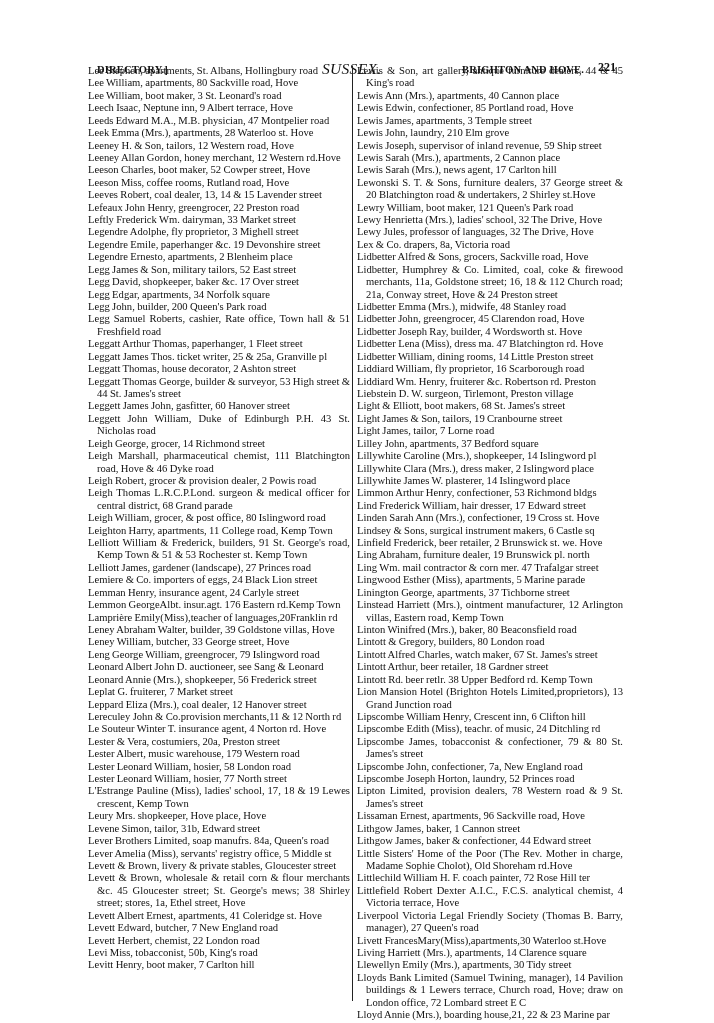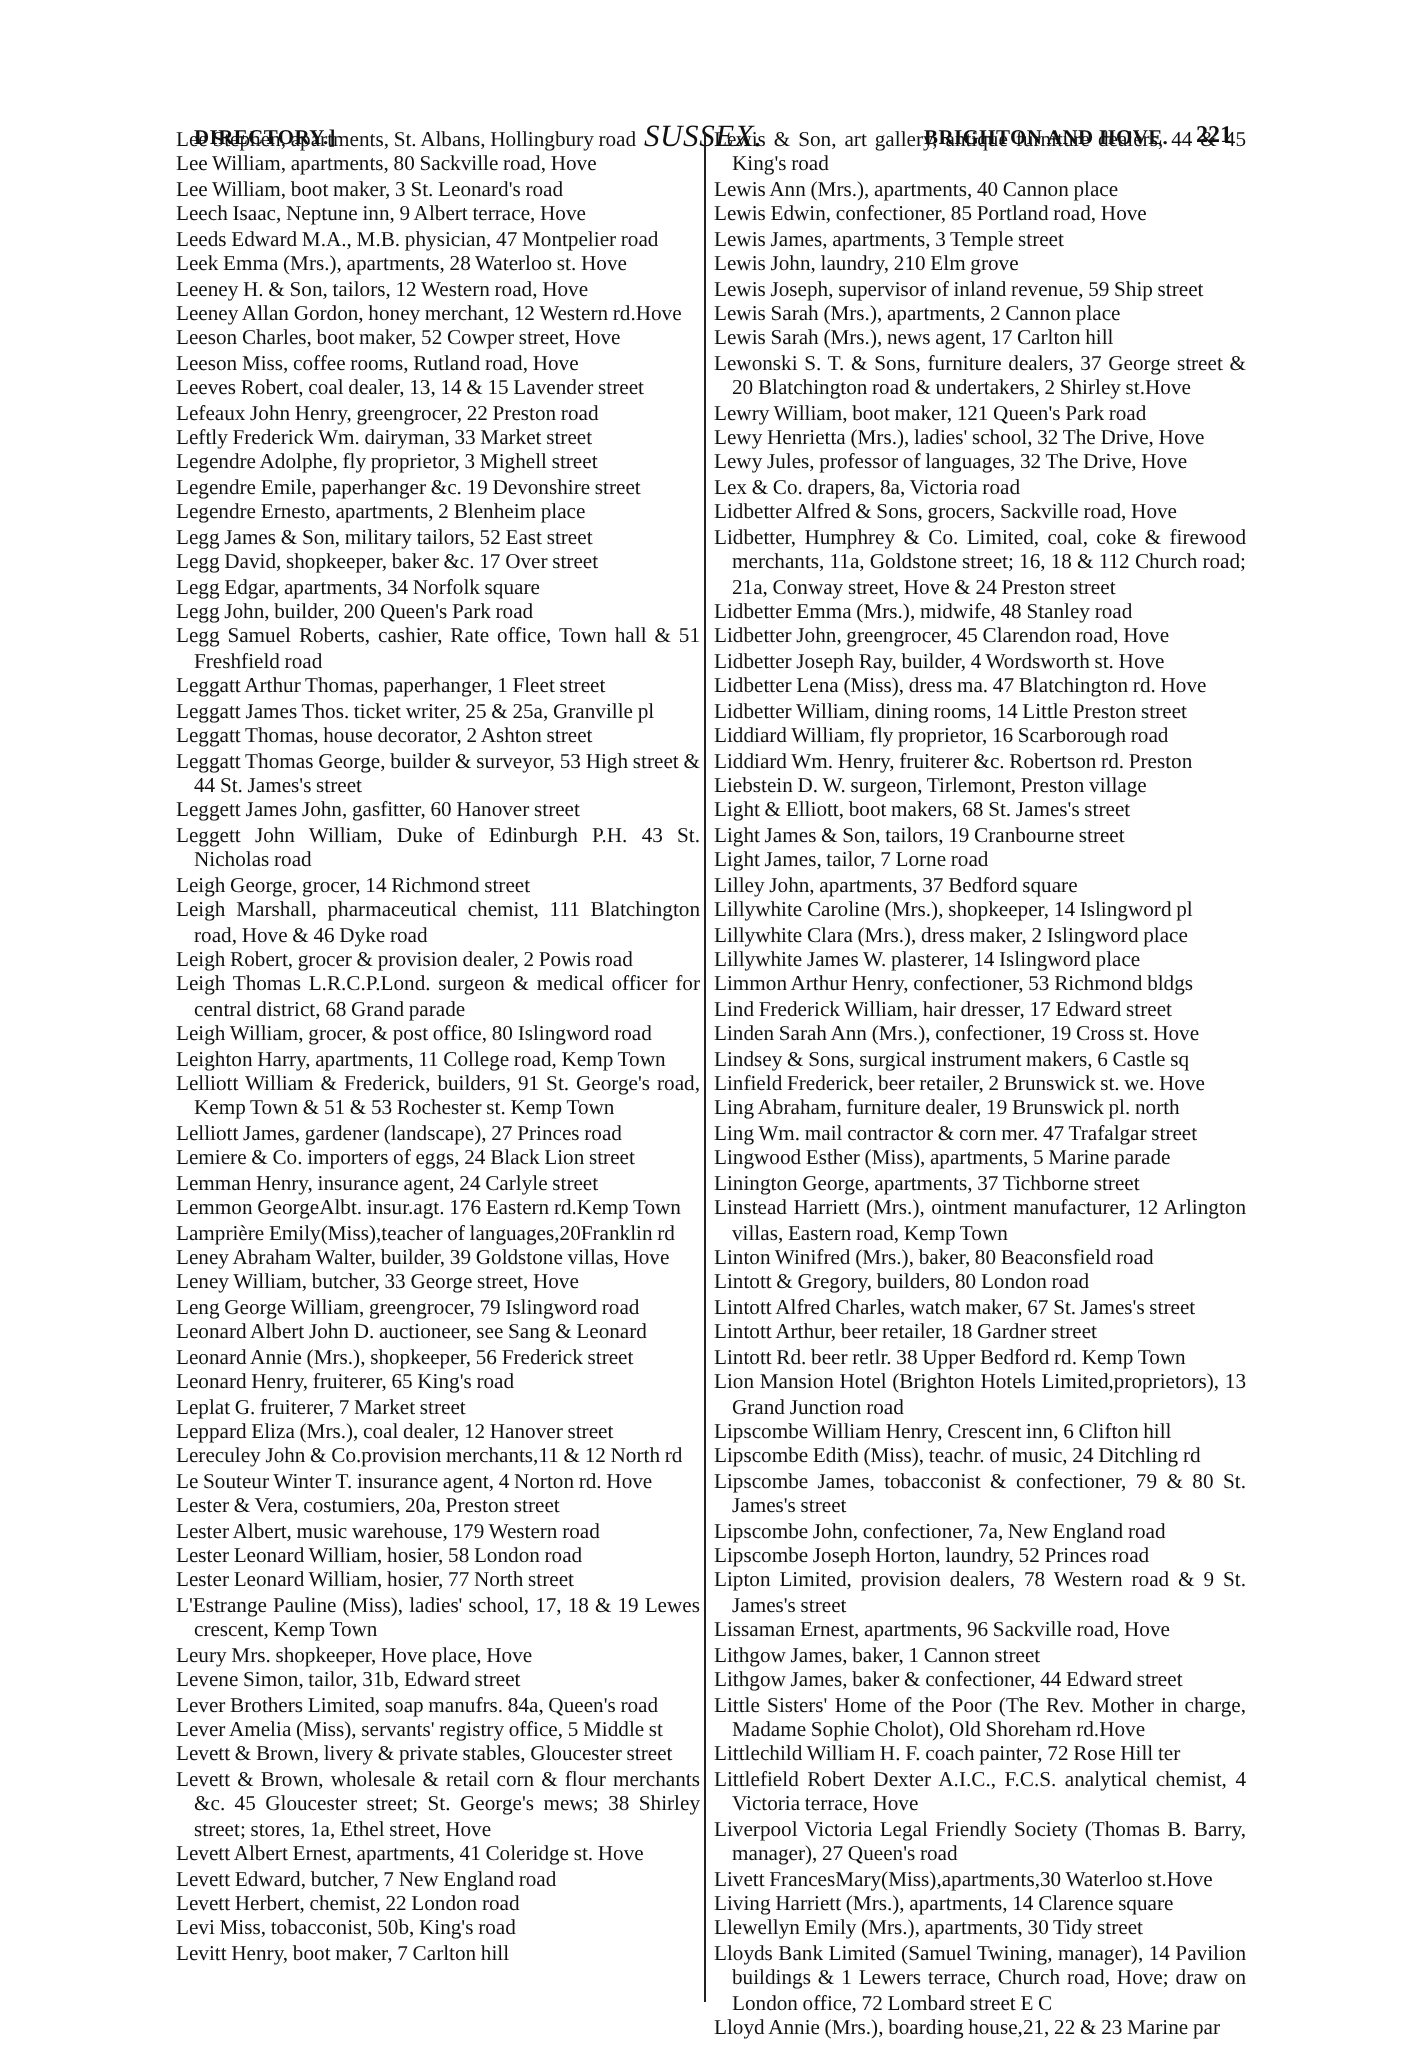--- a/index.html
+++ b/index.html
@@ -63,21 +63,20 @@
     <div class="entry">Lelliott James, gardener (landscape), 27 Princes road</div>
     <div class="entry">Lemiere &amp; Co. importers of eggs, 24 Black Lion street</div>
     <div class="entry">Lemman Henry, insurance agent, 24 Carlyle street</div>
     <div class="entry">Lemmon GeorgeAlbt. insur.agt. 176 Eastern rd.Kemp Town</div>
     <div class="entry">Lamprière Emily(Miss),teacher of languages,20Franklin rd</div>
     <div class="entry">Leney Abraham Walter, builder, 39 Goldstone villas, Hove</div>
     <div class="entry">Leney William, butcher, 33 George street, Hove</div>
     <div class="entry">Leng George William, greengrocer, 79 Islingword road</div>
     <div class="entry">Leonard Albert John D. auctioneer, see Sang &amp; Leonard</div>
     <div class="entry">Leonard Annie (Mrs.), shopkeeper, 56 Frederick street</div>
-    <div class="entry">Leonard Henry, fruiterer, 65 King's road</div>
     <div class="entry">Leplat G. fruiterer, 7 Market street</div>
     <div class="entry">Leppard Eliza (Mrs.), coal dealer, 12 Hanover street</div>
     <div class="entry">Lereculey John &amp; Co.provision merchants,11 &amp; 12 North rd</div>
     <div class="entry">Le Souteur Winter T. insurance agent, 4 Norton rd. Hove</div>
     <div class="entry">Lester &amp; Vera, costumiers, 20a, Preston street</div>
     <div class="entry">Lester Albert, music warehouse, 179 Western road</div>
     <div class="entry">Lester Leonard William, hosier, 58 London road</div>
     <div class="entry">Lester Leonard William, hosier, 77 North street</div>
     <div class="entry">L'Estrange Pauline (Miss), ladies' school, 17, 18 &amp; 19 Lewes crescent, Kemp Town</div>
     <div class="entry">Leury Mrs. shopkeeper, Hove place, Hove</div>

